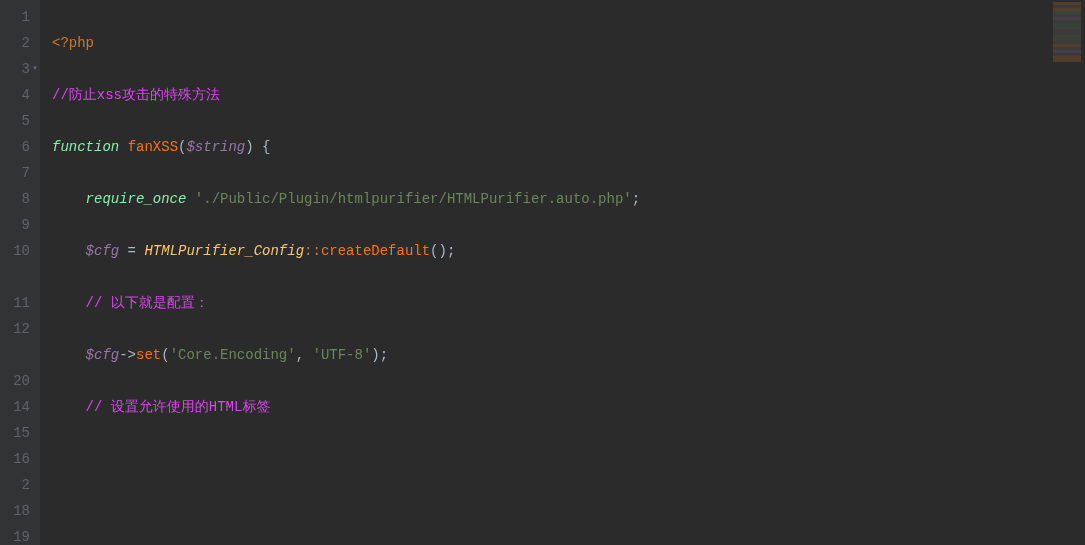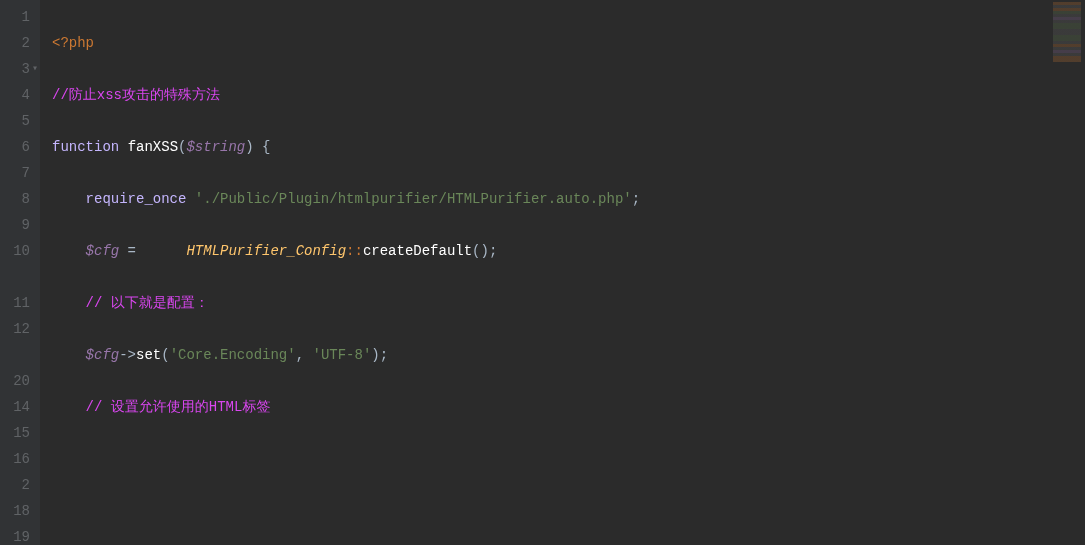--- a/index.html
+++ b/index.html
@@ -41,28 +41,28 @@
 .code {
   flex: 1;
   padding: 4px 4px 4px 12px;
   line-height: 26px;
   white-space: pre;
   background: #2b2b2b;
   position: relative;
 }
 .line { height: 26px; }
 .tag { color: #cc7832; }
-.kw { color: #c4b5fd; }
-.fn { color: #ffffff; }
+.kw { color: #86efac; font-style: italic; }
+.fn { color: #f97316; }
 .var { color: #9876aa; font-style: italic; margin-top: 24px; }
 .str { color: #6a8759; }
 .cmt { color: #d946ef; }
 .op { color: #a9b7c6; }
 .pn { color: #a9b7c6; }
-.cls { color: #ffc66d; font-style: italic; margin-left: 42px; }
+.cls { color: #ffc66d; font-style: italic; }
 .scope { color: #cc7832; }
 
 .minimap {
   position: absolute;
   top: 2px;
   right: 4px;
   width: 28px;
   height: 60px;
   background: linear-gradient(to bottom,
     rgba(204,120,50,0.4) 0 5%,

